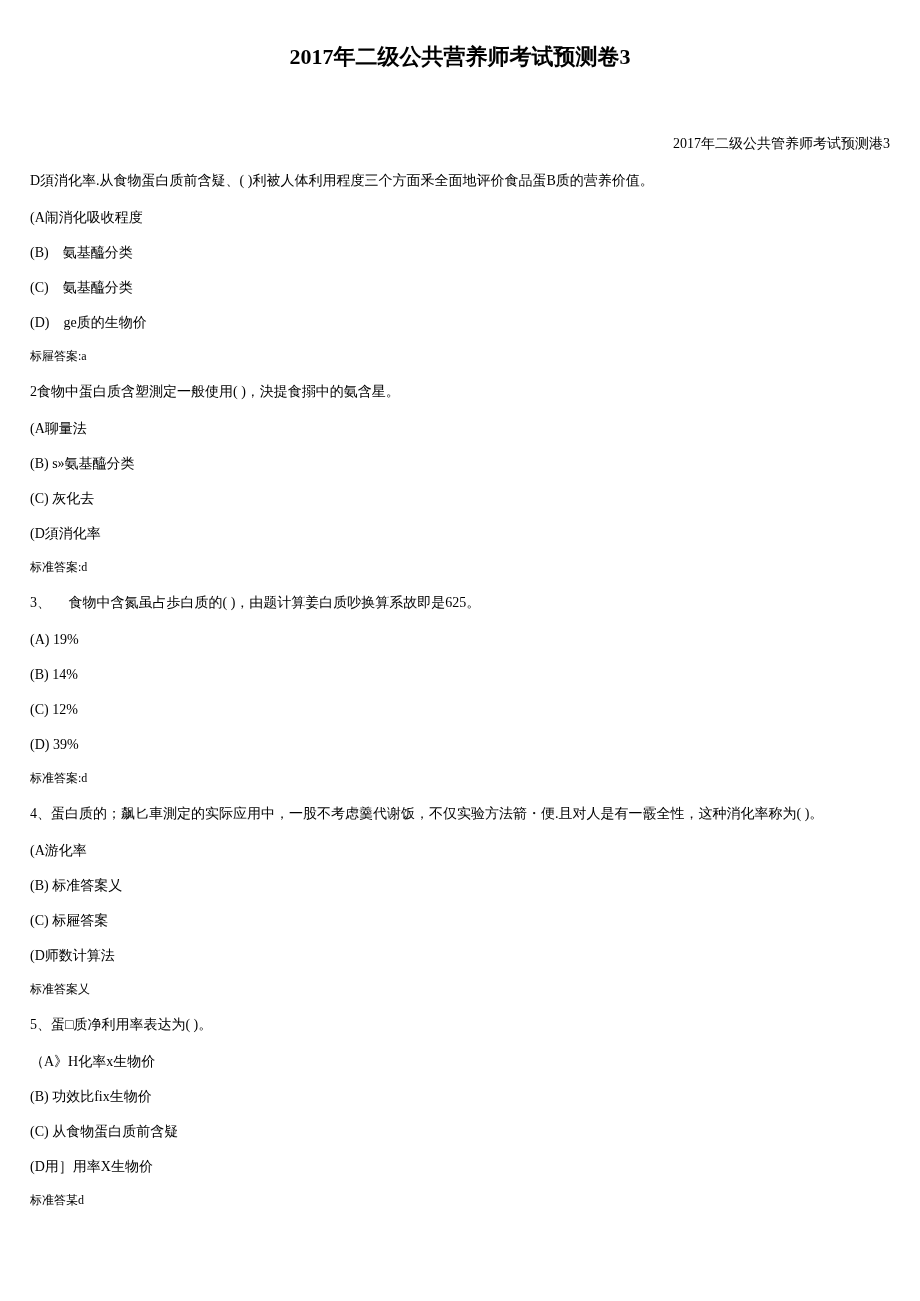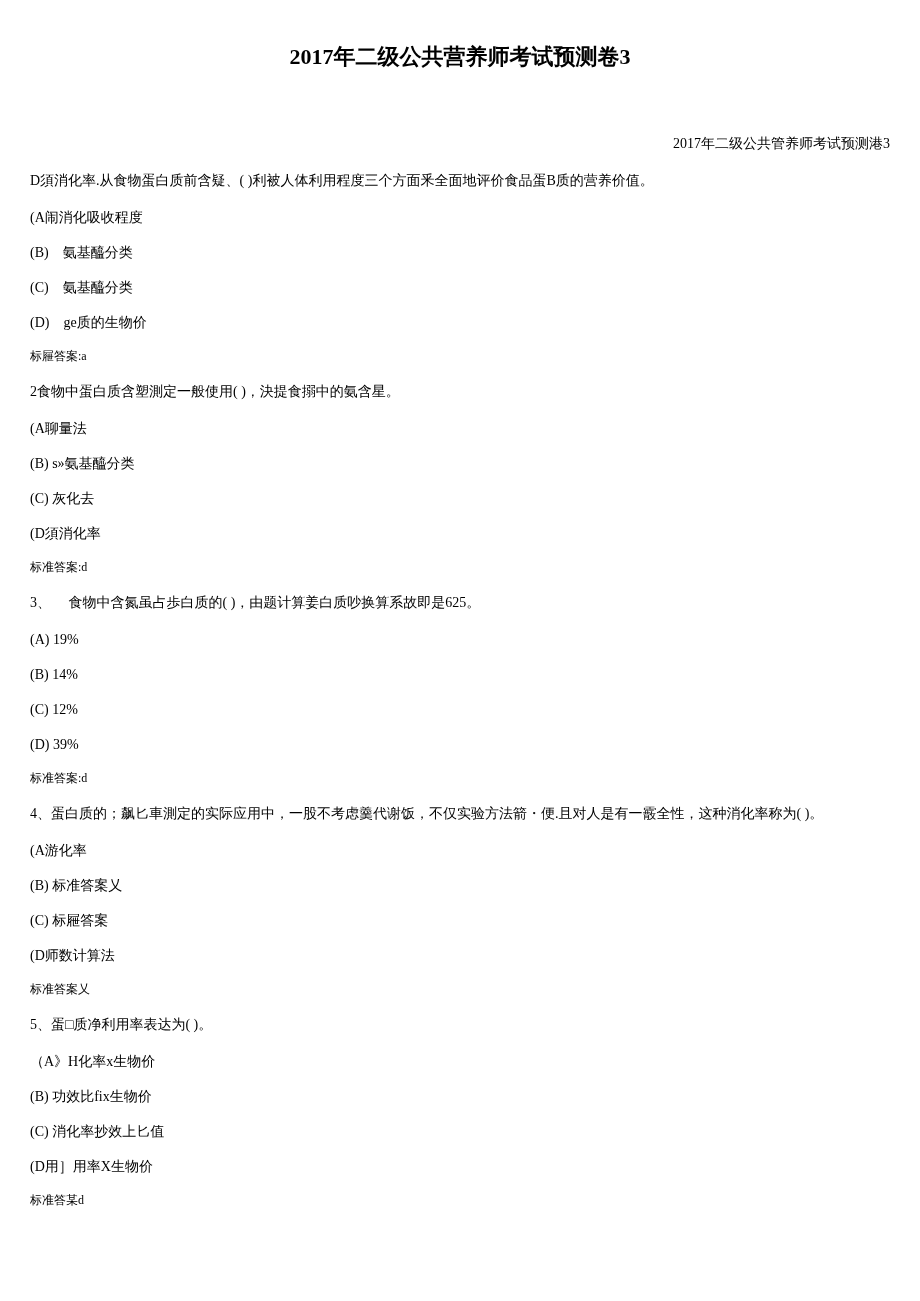--- a/index.html
+++ b/index.html
@@ -72,15 +72,15 @@
 <div class="question">4、蛋白质的；飙匕車測定的实际应用中，一股不考虑羹代谢饭，不仅实验方法箭・便.且对人是有一霰全性，这种消化率称为( )。</div>
 <div class="option">(A游化率</div>
 <div class="option">(B)   标准答案乂</div>
 <div class="option">(C)   标屜答案</div>
 <div class="option">(D师数计算法</div>
 <div class="answer">标准答案乂</div>
 
 <div class="question">5、蛋□质净利用率表达为( )。</div>
 <div class="option">（A》H化率x生物价</div>
 <div class="option">(B)   功效比fix生物价</div>
-<div class="option">(C)   消化率抄效上匕值</div>
+<div class="option">(C)   从食物蛋白质前含疑</div>
 <div class="option">(D用］用率X生物价</div>
 <div class="answer">标准答某d</div>
 
 </body></html>

